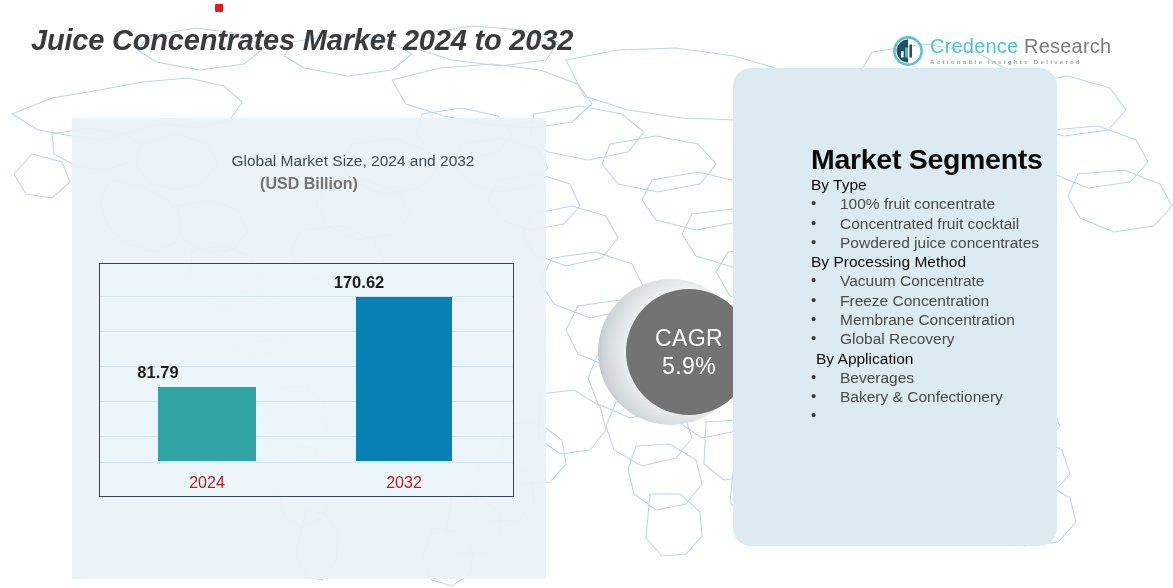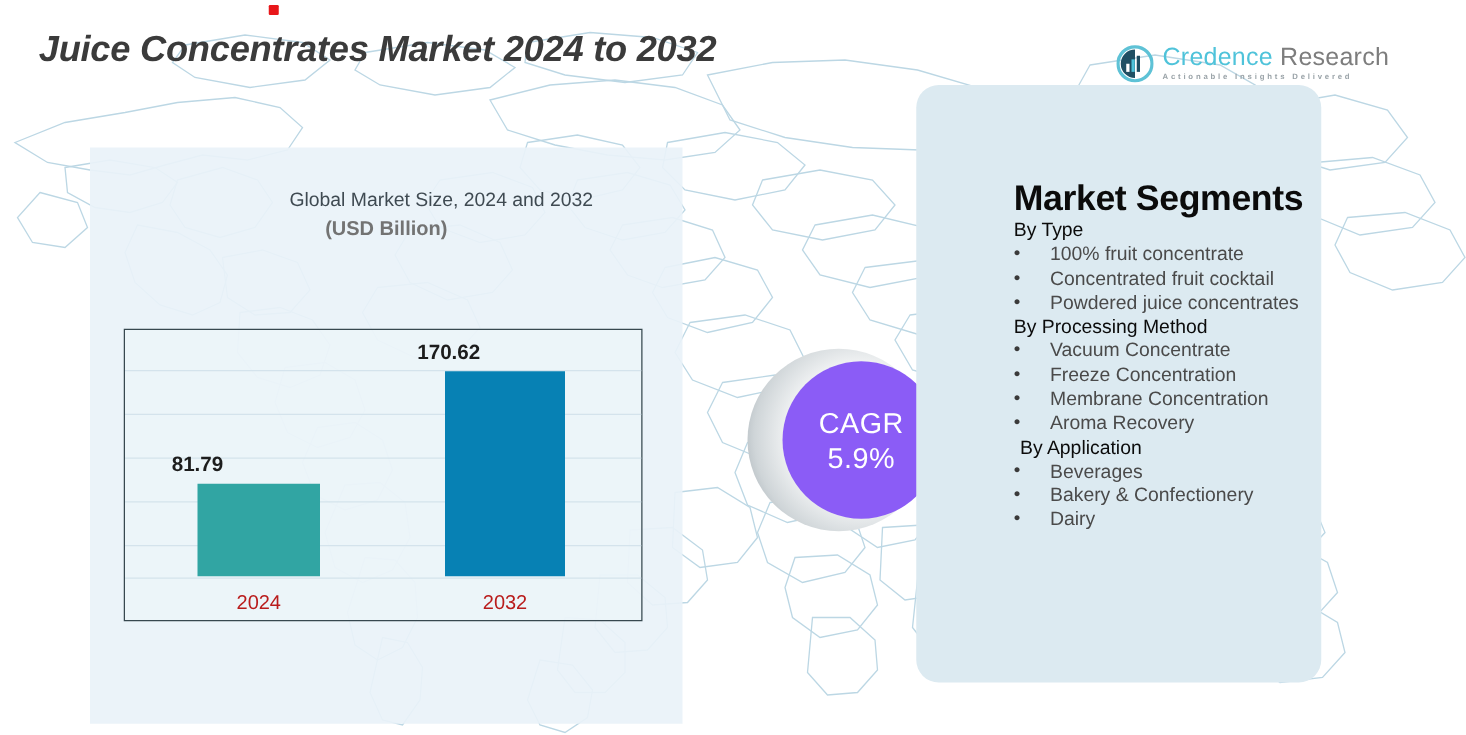--- a/index.html
+++ b/index.html
@@ -76,21 +76,21 @@
 
   
   .cagr-wrap{position:absolute;left:598px;top:288px;width:172px;height:128px;}
   .cagr-ring{
     position:absolute;left:0;top:-9px;width:146px;height:146px;border-radius:50%;
     background:radial-gradient(circle at 62% 48%, #ffffff 0%, #ffffff 40%, #cfd5d8 72%, #9aa4ab 92%, #8c979e 100%);
     filter:blur(.3px);
   }
   .cagr-circle{
     position:absolute;left:28px;top:1px;width:126px;height:126px;border-radius:50%;
-    background:#8b5cf6;color:#ffffff;display:flex;flex-direction:column;
+    background:#737373;color:#ffffff;display:flex;flex-direction:column;
     align-items:center;justify-content:center;line-height:1.22;
   }
   .cagr-label{font-size:23px;letter-spacing:.4px;}
   .cagr-value{font-size:23px;letter-spacing:.4px;}
 
   
   .seg-panel{
     position:absolute;left:733px;top:68px;width:324px;height:478px;
     background:#dceaf1;border-radius:18px;
   }
@@ -261,32 +261,31 @@
     <div class="seg-item">
       <span class="seg-bullet">•</span>
       <span class="seg-text">Freeze Concentration</span>
     </div>
     <div class="seg-item">
       <span class="seg-bullet">•</span>
       <span class="seg-text">Membrane Concentration</span>
     </div>
     <div class="seg-item">
       <span class="seg-bullet">•</span>
-      <span class="seg-text">Aroma Recovery</span>
+      <span class="seg-text">Global Recovery</span>
     </div>
 
     <div class="seg-group-head indent">By Application</div>
     <div class="seg-item">
       <span class="seg-bullet">•</span>
       <span class="seg-text">Beverages</span>
     </div>
     <div class="seg-item">
       <span class="seg-bullet">•</span>
       <span class="seg-text">Bakery &amp; Confectionery</span>
     </div>
     <div class="seg-item">
       <span class="seg-bullet">•</span>
-      <span class="seg-text">Dairy</span>
     </div>
 
   </div>
 
 </div>
 
 </body></html>

